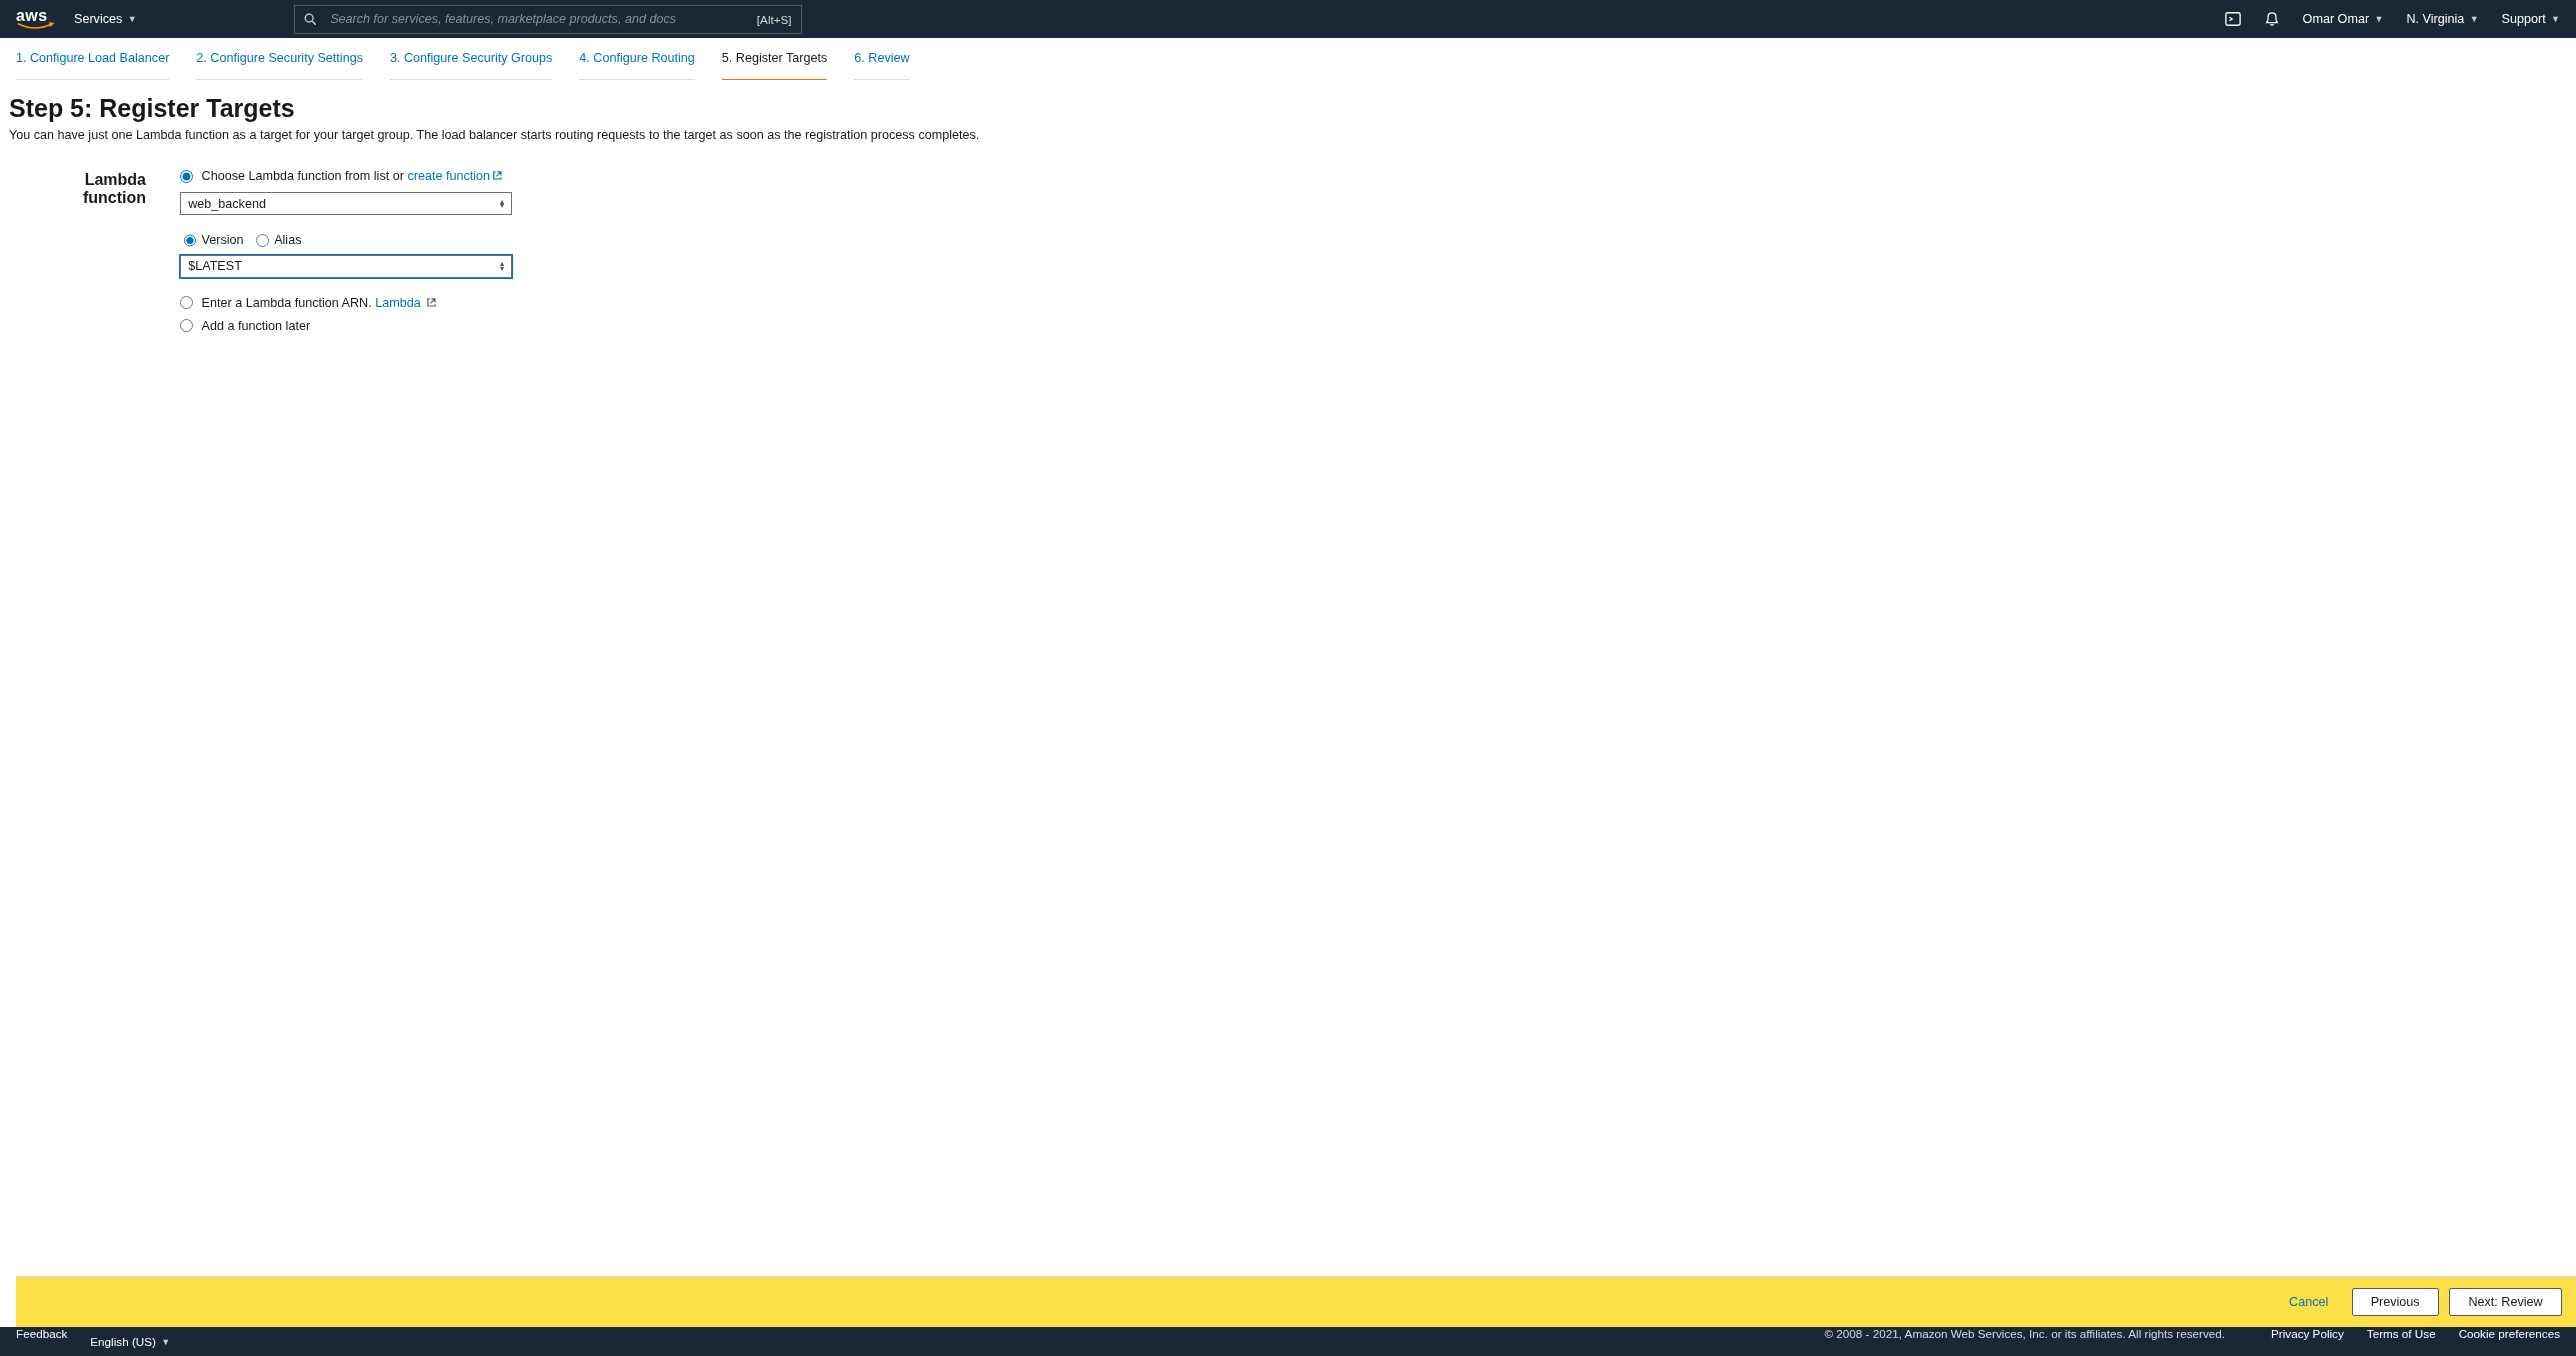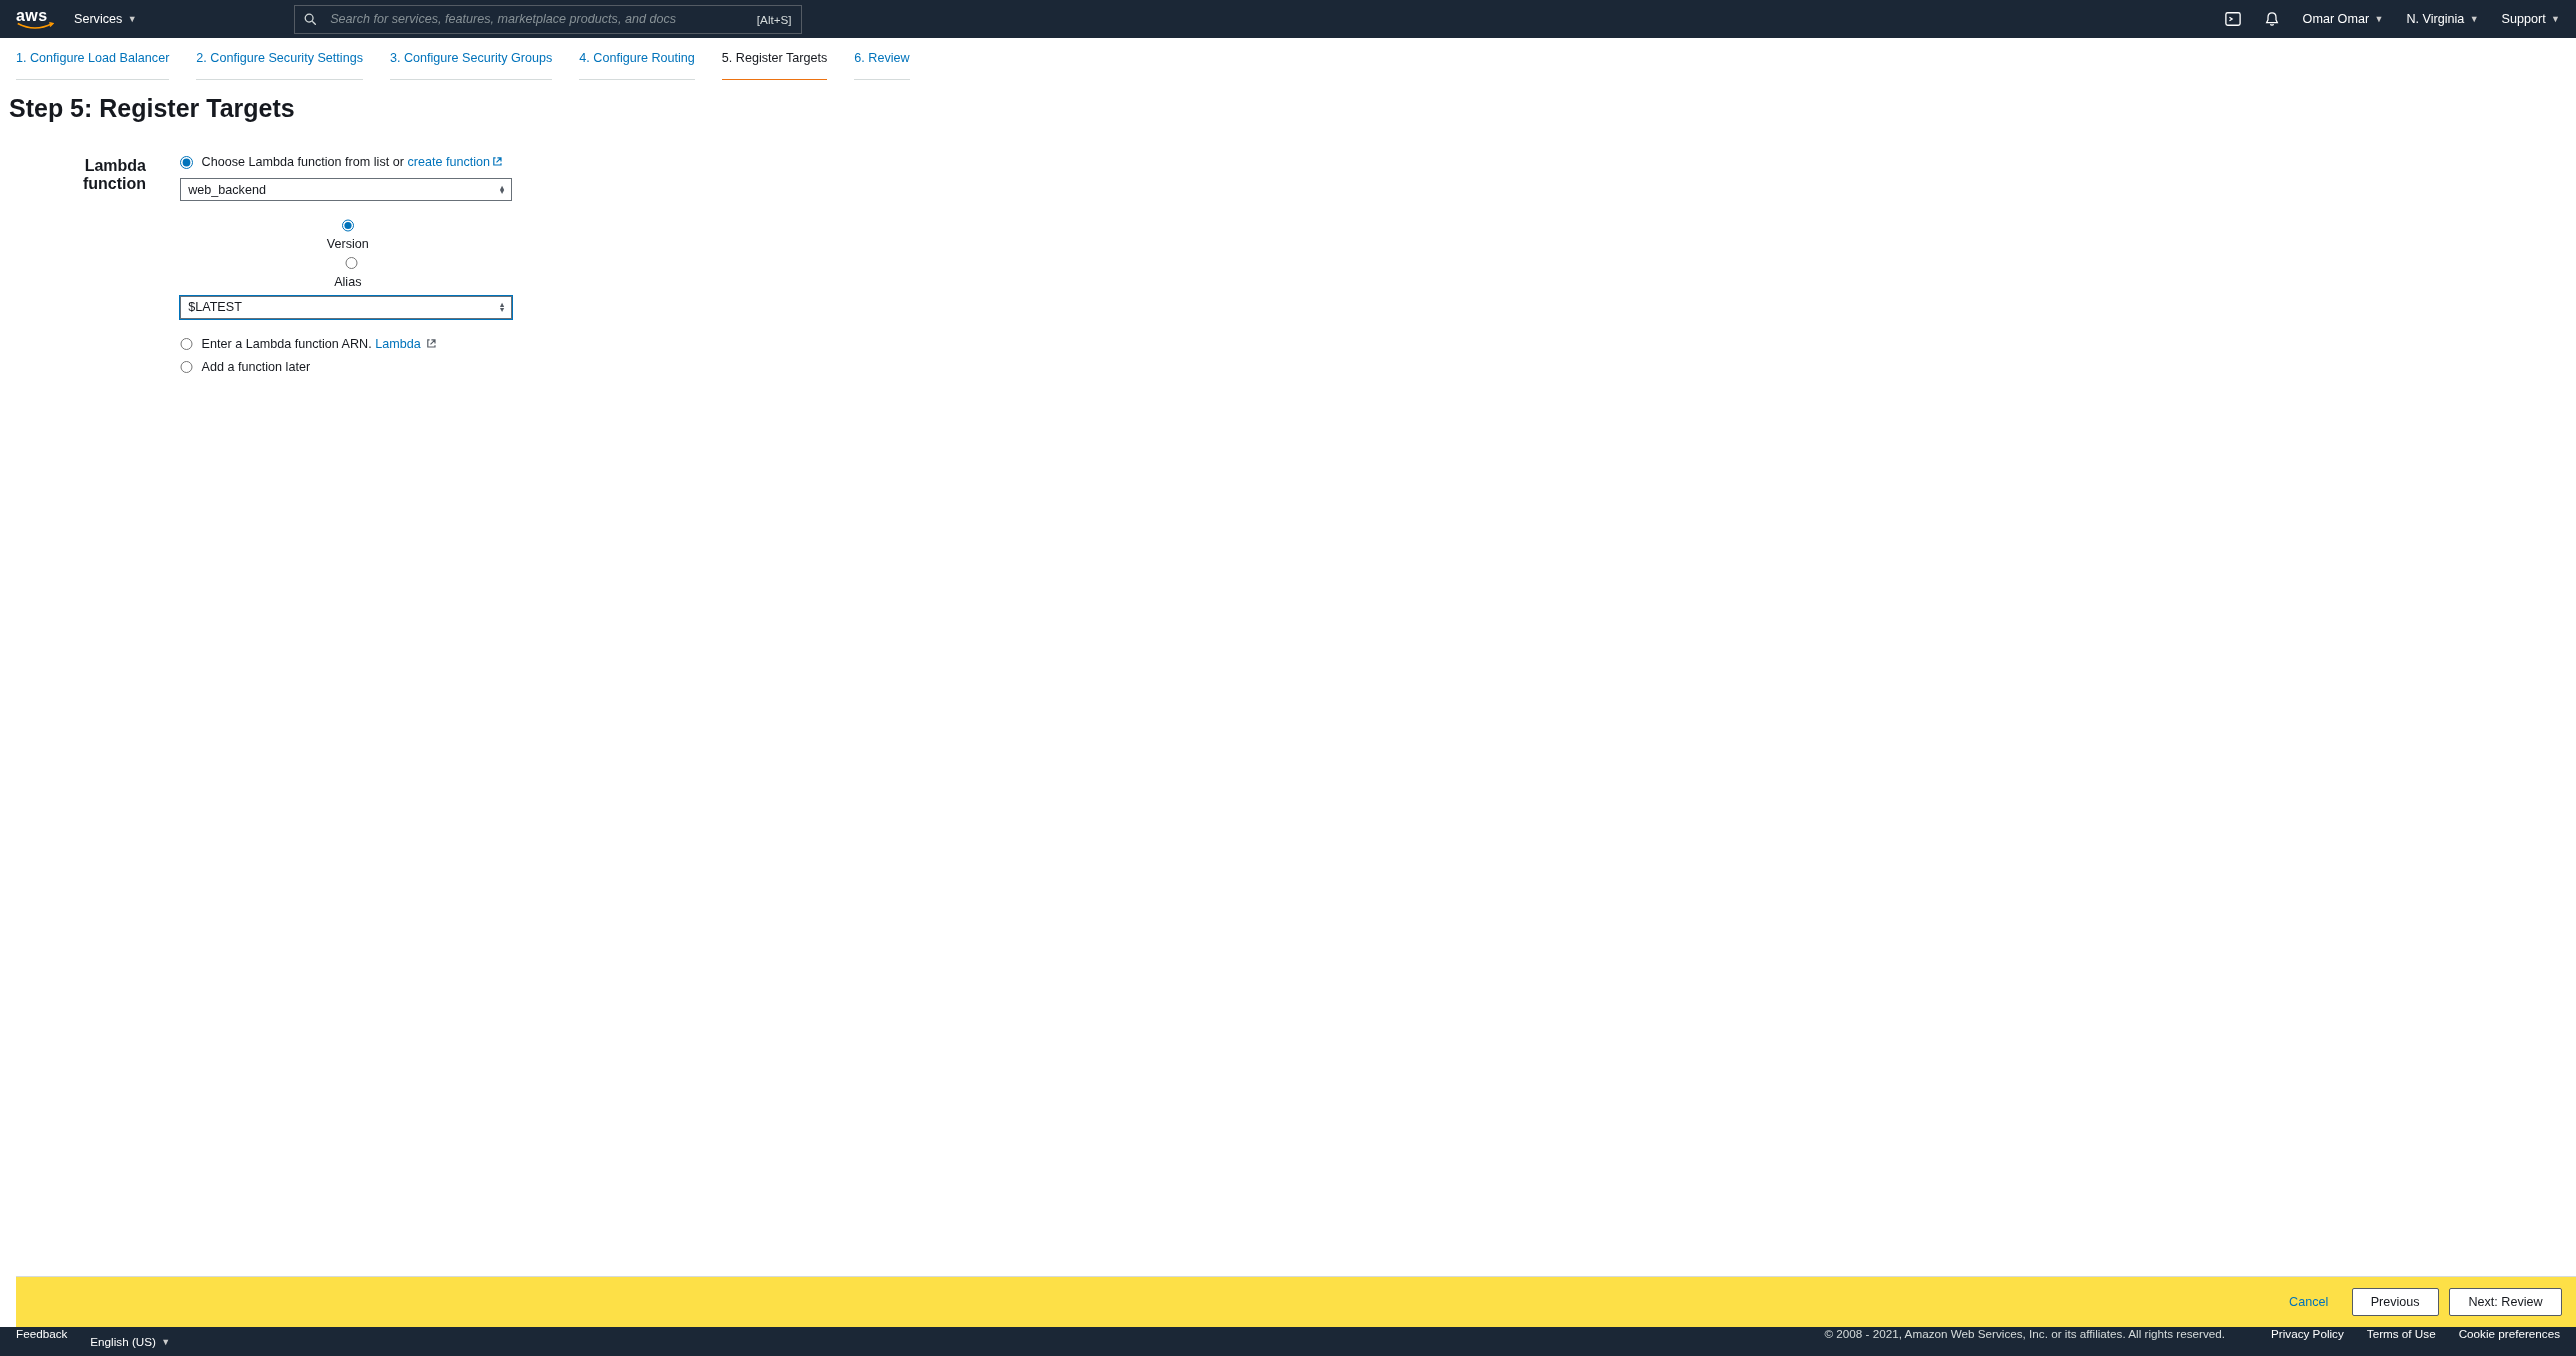--- a/index.html
+++ b/index.html
@@ -35,21 +35,21 @@
     .field-label { width:135px; text-align:right; padding-right:34px; font-weight:700; font-size:16px; color:#16191f; padding-top:1.8px; }
     .field-body { }
     .radio-row { display:flex; align-items:center; gap:9px; margin-bottom:9px; }
     .radio-row input[type=radio] { width:12.6px; height:12.6px; accent-color:#0073bb; }
     .radio-row label { font-size:12.6px; color:#16191f; }
     .link { color:#0073bb; cursor:pointer; }
     .ext-icon { display:inline-block; width:10.8px; height:10.8px; margin-left:1.8px; vertical-align:-0.9px; }
     .select-wrap { position:relative; width:332px; height:23px; border:0.9px solid #687078; background:#fff; display:flex; align-items:center; padding:0 20px 0 7.2px; font-size:12.6px; color:#16191f; cursor:pointer; margin-bottom:18px; }
     .select-wrap .arrows { position:absolute; right:5.4px; top:50%; transform:translateY(-50%); display:flex; flex-direction:column; line-height:4.5px; font-size:7.2px; color:#545b64; }
     .select-wrap.focused { outline:1.8px solid #0073bb; outline-offset:-0.9px; }
-    .sub-radio-row { display:flex; align-items:center; gap:5.4px; margin-left:3.6px; margin-bottom:7.2px;flex-direction:column; }
+    .sub-radio-row { display:flex; align-items:center; gap:5.4px; margin-left:3.6px; margin-bottom:7.2px; }
     .sub-radio-row input[type=radio] { width:12.6px; height:12.6px; accent-color:#0073bb; }
     .sub-radio-row span { font-size:12.6px; }
     .radio-block { margin-top:12.6px; }
 
     
     .action-bar { position:fixed; bottom:29px; left:16px; right:0; border-top:0.9px solid #d5dbdb; padding:10.8px 14.4px; display:flex; justify-content:flex-end; gap:10.8px; background:#fde047; }
     .btn-link { background:none; border:none; color:#0073bb; font-size:12.6px; padding:7.2px 12.6px; cursor:pointer; }
     .btn { background:#fff; border:0.9px solid #545b64; color:#16191f; font-size:12.6px; padding:5.4px 18px; cursor:pointer; border-radius:2px; }
 
     
@@ -116,20 +116,21 @@
   <div class="wizard-step">1. Configure Load Balancer</div>
   <div class="wizard-step">2. Configure Security Settings</div>
   <div class="wizard-step">3. Configure Security Groups</div>
   <div class="wizard-step">4. Configure Routing</div>
   <div class="wizard-step active">5. Register Targets</div>
   <div class="wizard-step">6. Review</div>
 </div>
 
 <div class="page">
   <h1>Step 5: Register Targets</h1>
+  <div class="subtitle">You can have just one Lambda function as a target for your target group. The load balancer starts routing requests to the target as soon as the registration process completes.</div>
 </div>
 
 <div class="form-block">
   <div class="field-label">Lambda function</div>
   <div class="field-body">
     <div class="radio-row">
       <input type="radio" name="lambda-mode" checked="" style="">
       <label>
         <span>Choose Lambda function from list or </span>
         <span class="link"><span>create function</span><svg class="ext-icon" viewBox="0 0 12 12">

